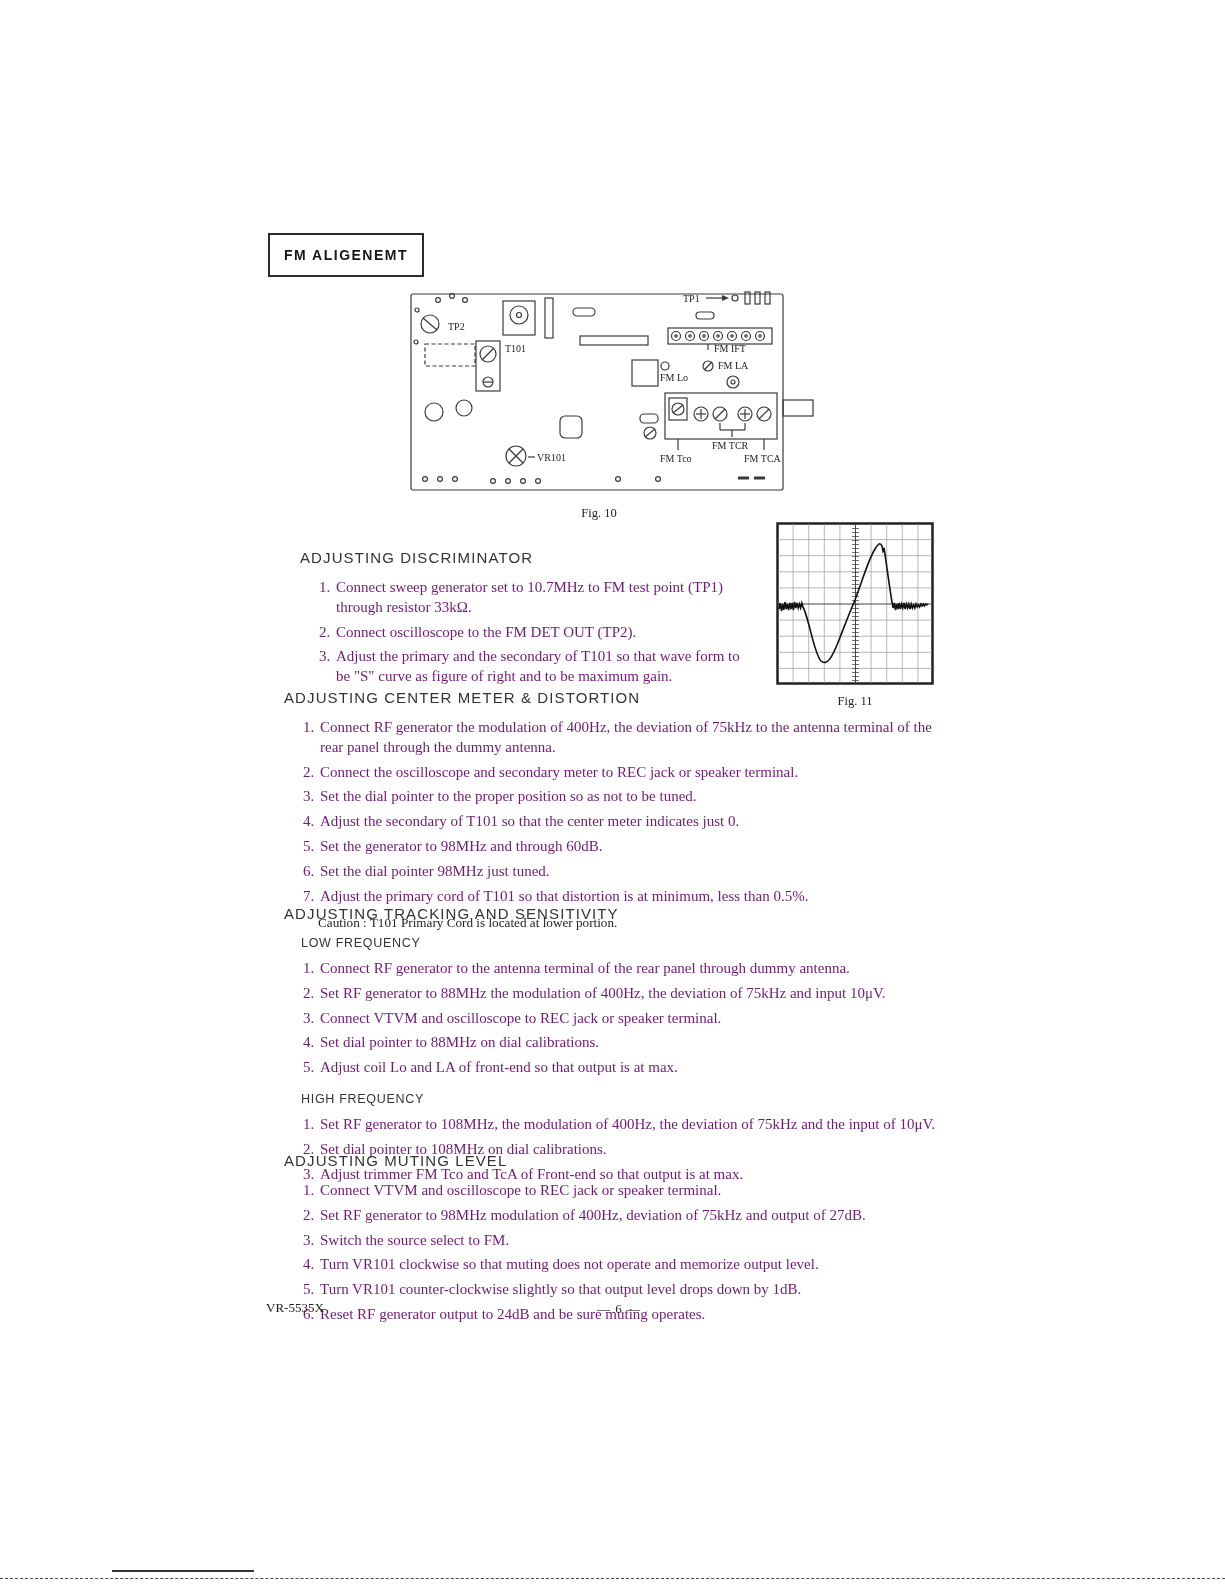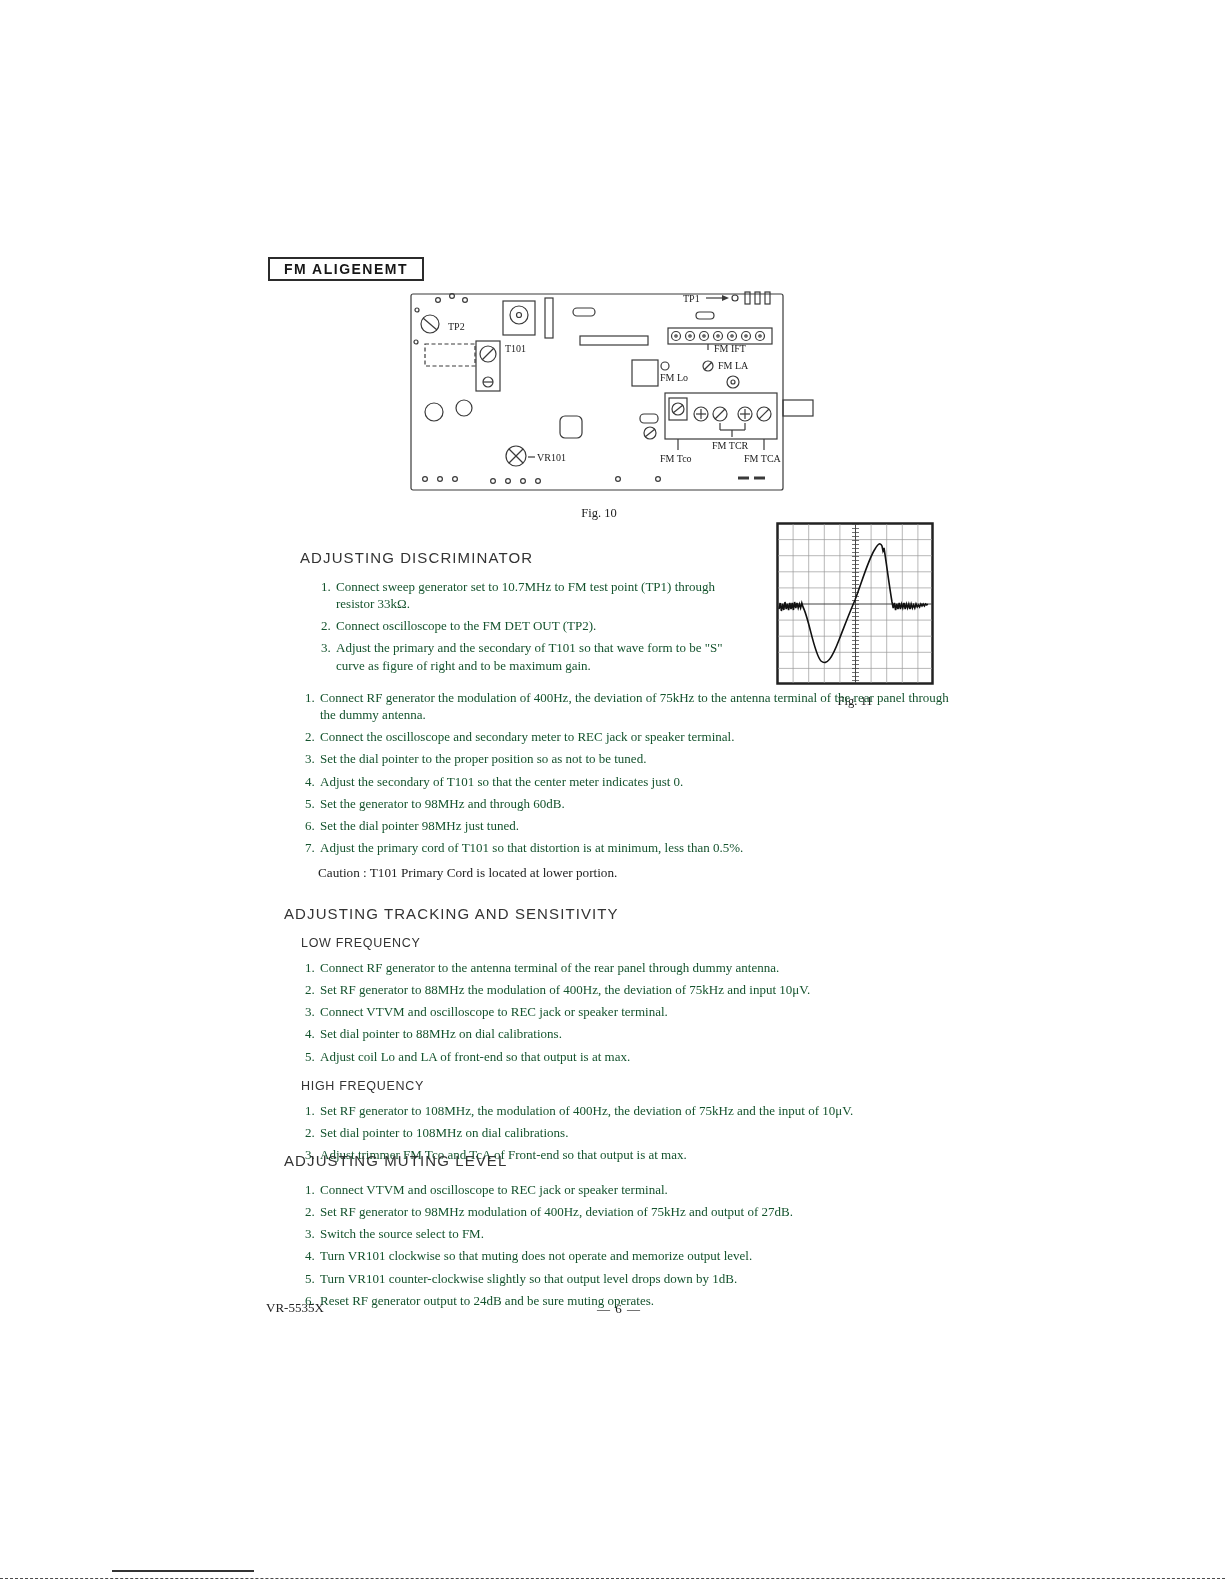--- a/index.html
+++ b/index.html
@@ -7,23 +7,23 @@
   .page {
     position: relative;
     width: 1225px; height: 1585px;
     margin: 0 auto;
     background: #ffffff;
     font-family: "Liberation Serif", serif;
     color: #1e1e1e;
     overflow: hidden;
   }
   .title-box {
-    position: absolute; left: 268px; top: 257px;
+    position: absolute; left: 268px; top: 233px;
     border: 2px solid #2b2b2b;
-    padding: 2px 14px;
+    padding: 12px 14px;
     font-family: "Liberation Sans", sans-serif;
     font-size: 14px; font-weight: bold; letter-spacing: 1.5px;
     color: #161616; background:#fff;
   }
   .fig { position: absolute; }
   .fig10 { left: 408px; top: 286px; width: 415px; height: 212px; }
   .fig11 { left: 776px; top: 522px; width: 158px; height: 163px; }
   .fig-caption {
     position: absolute; font-size: 12.5px; color: #222; text-align: center;
   }
@@ -35,21 +35,21 @@
     font-size: 15px; font-weight: 400; letter-spacing: 1.1px;
     color: #333; margin: 0 0 12px 0;
   }
   .sec h3 {
     font-family: "Liberation Sans", sans-serif;
     font-size: 12.5px; font-weight: 400; letter-spacing: 0.7px;
     color: #333; margin: 14px 0 9px 17px;
   }
   .sec ol {
     margin: 0; padding-left: 34px;
-    font-size: 13px; line-height: 1.32; color: #14532d;
+    font-size: 15px; line-height: 1.32; color: #701a75;
   }
   .sec ol li { margin-bottom: 5px; padding-left: 2px; }
   .sec-discriminator { left: 300px; top: 549px; width: 448px; }
   .sec-center-meter  { left: 284px; top: 689px; width: 672px; }
   .sec-tracking      { left: 284px; top: 905px; width: 680px; }
   .sec-muting        { left: 284px; top: 1152px; width: 700px; }
   .caution { margin: 9px 0 0 34px; font-size: 13.2px; color: #222; }
   .footer-left  { position: absolute; left: 266px; top: 1300px; font-size: 13px; color: #222; }
   .footer-page  { position: absolute; left: 597px; top: 1301px; font-size: 13px; color: #222; letter-spacing: 1px; }
   .rule-short  { position: absolute; left: 112px; top: 1570px; width: 142px; border-top: 2.5px solid #333; }
@@ -227,20 +227,21 @@
   <section class="sec sec-discriminator">
     <h2>ADJUSTING DISCRIMINATOR</h2>
     <ol>
       <li>Connect sweep generator set to 10.7MHz to FM test point (TP1) through resistor 33kΩ.</li>
       <li>Connect oscilloscope to the FM DET OUT (TP2).</li>
       <li>Adjust the primary and the secondary of T101 so that wave form to be "S" curve as figure of right and to be maximum gain.</li>
     </ol>
   </section>
 
   <section class="sec sec-center-meter">
+    <h2>ADJUSTING CENTER METER &amp; DISTORTION</h2>
     <ol>
       <li>Connect RF generator the modulation of 400Hz, the deviation of 75kHz to the antenna terminal of the rear panel through the dummy antenna.</li>
       <li>Connect the oscilloscope and secondary meter to REC jack or speaker terminal.</li>
       <li>Set the dial pointer to the proper position so as not to be tuned.</li>
       <li>Adjust the secondary of T101 so that the center meter indicates just 0.</li>
       <li>Set the generator to 98MHz and through 60dB.</li>
       <li>Set the dial pointer 98MHz just tuned.</li>
       <li>Adjust the primary cord of T101 so that distortion is at minimum, less than 0.5%.</li>
     </ol>
     <div class="caution">Caution :  T101 Primary Cord is located at lower portion.</div>

